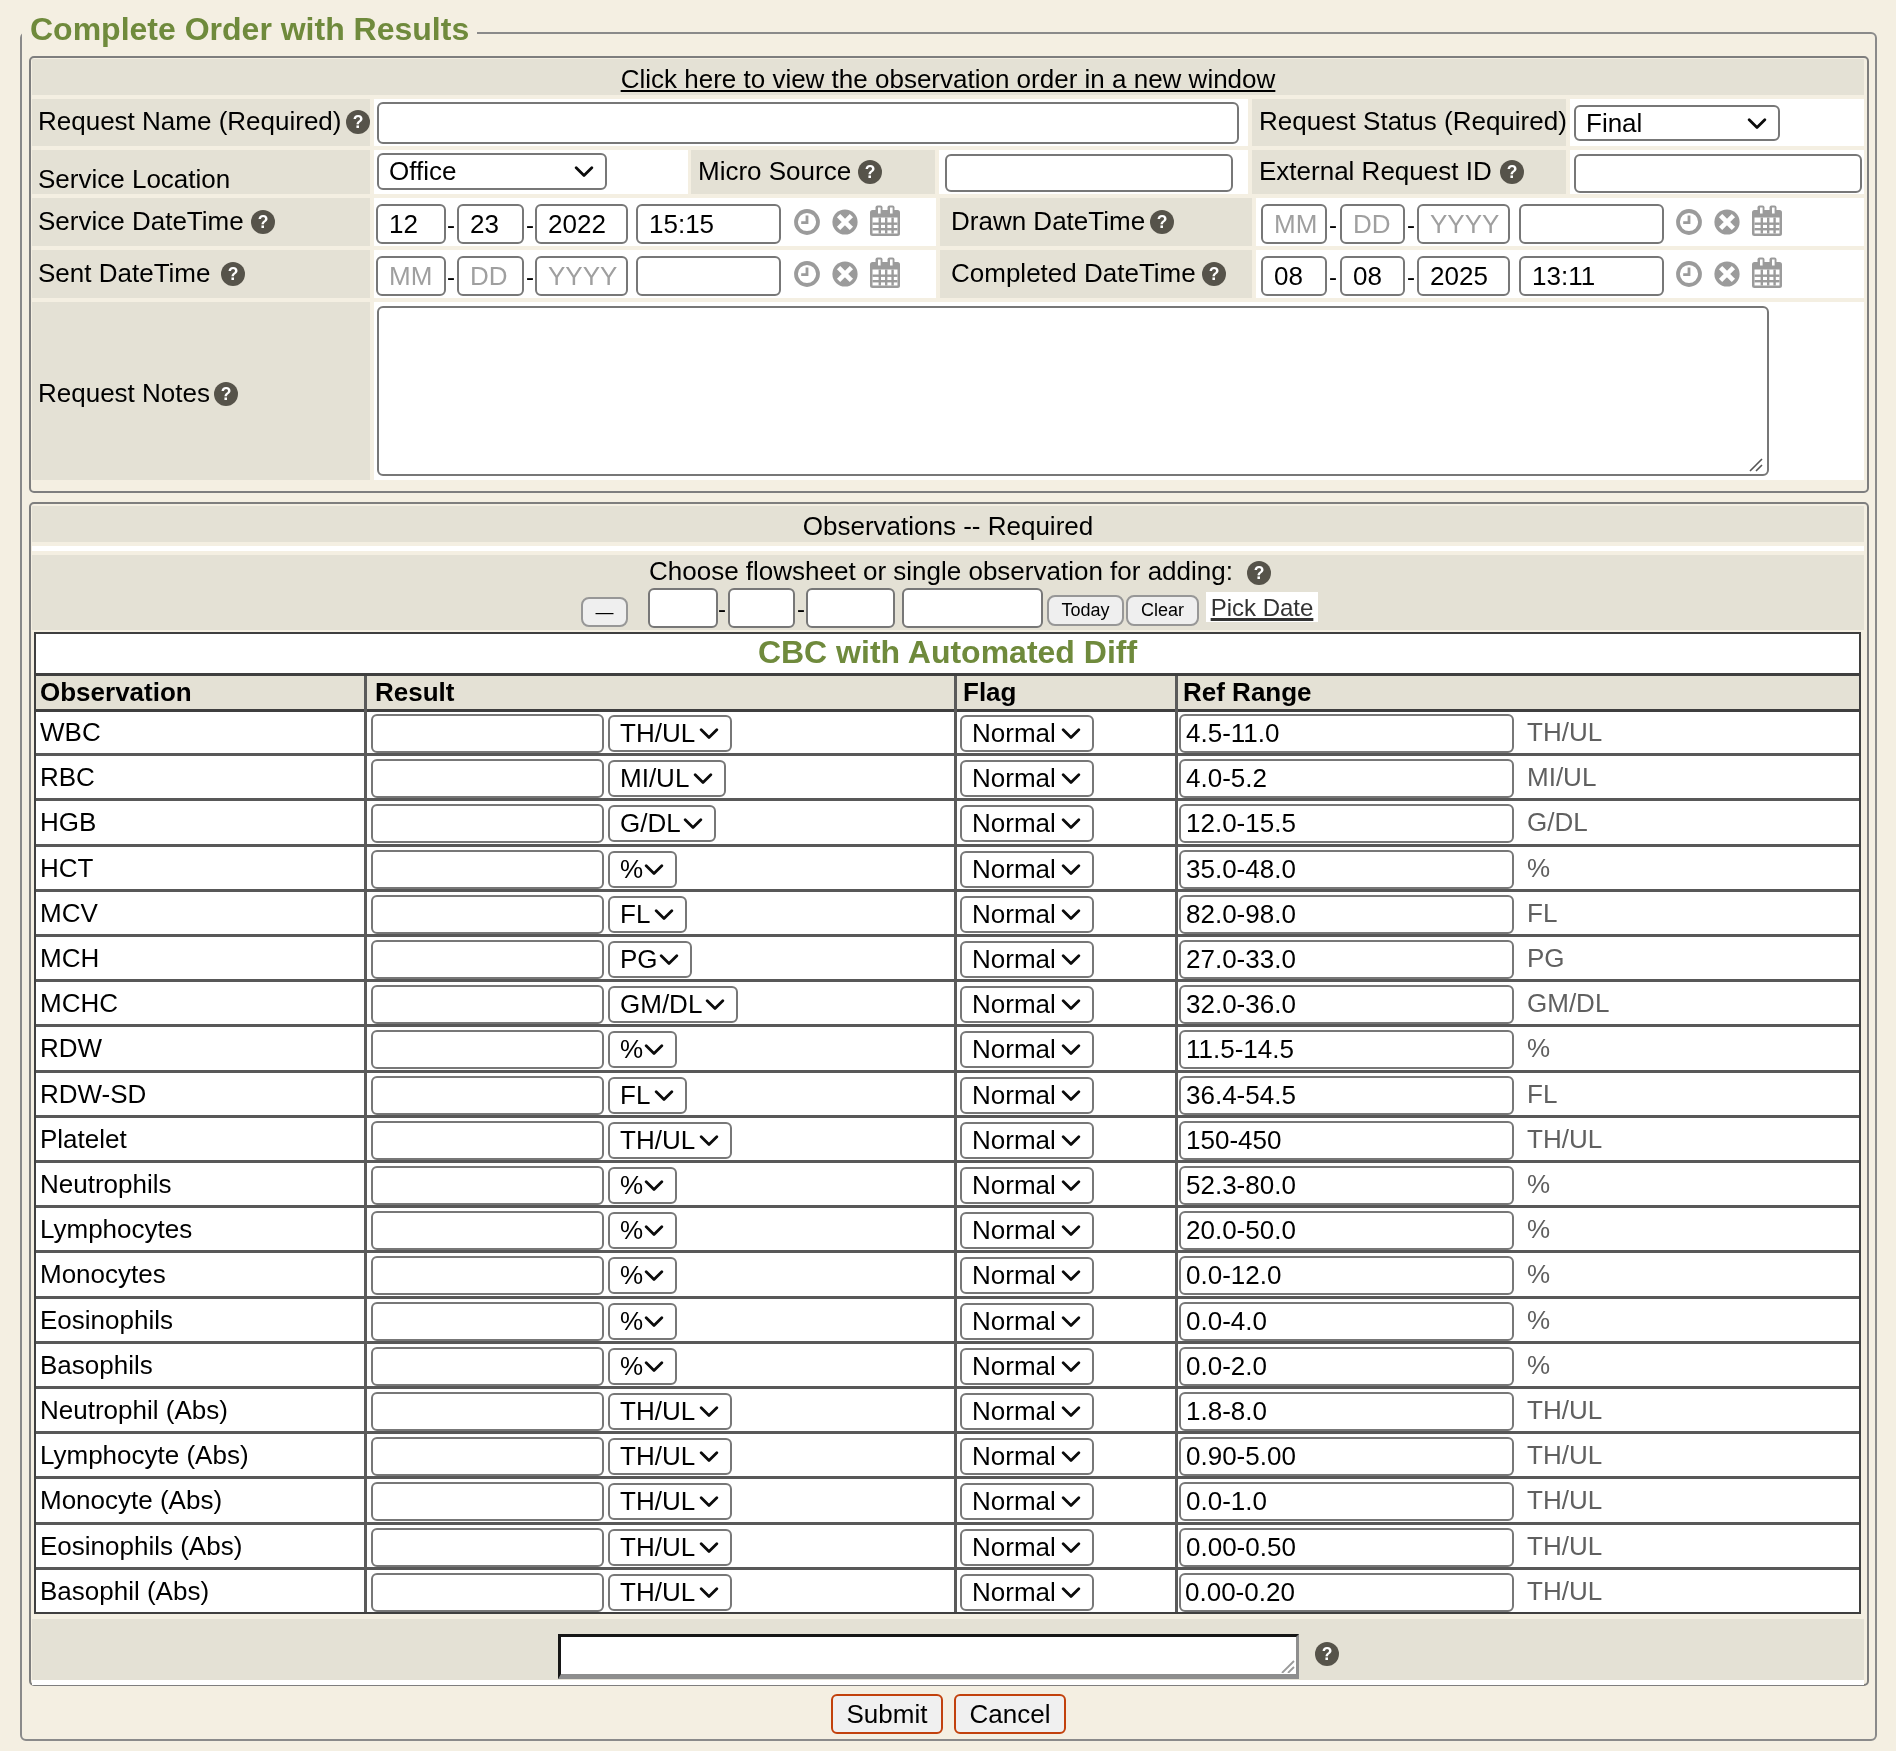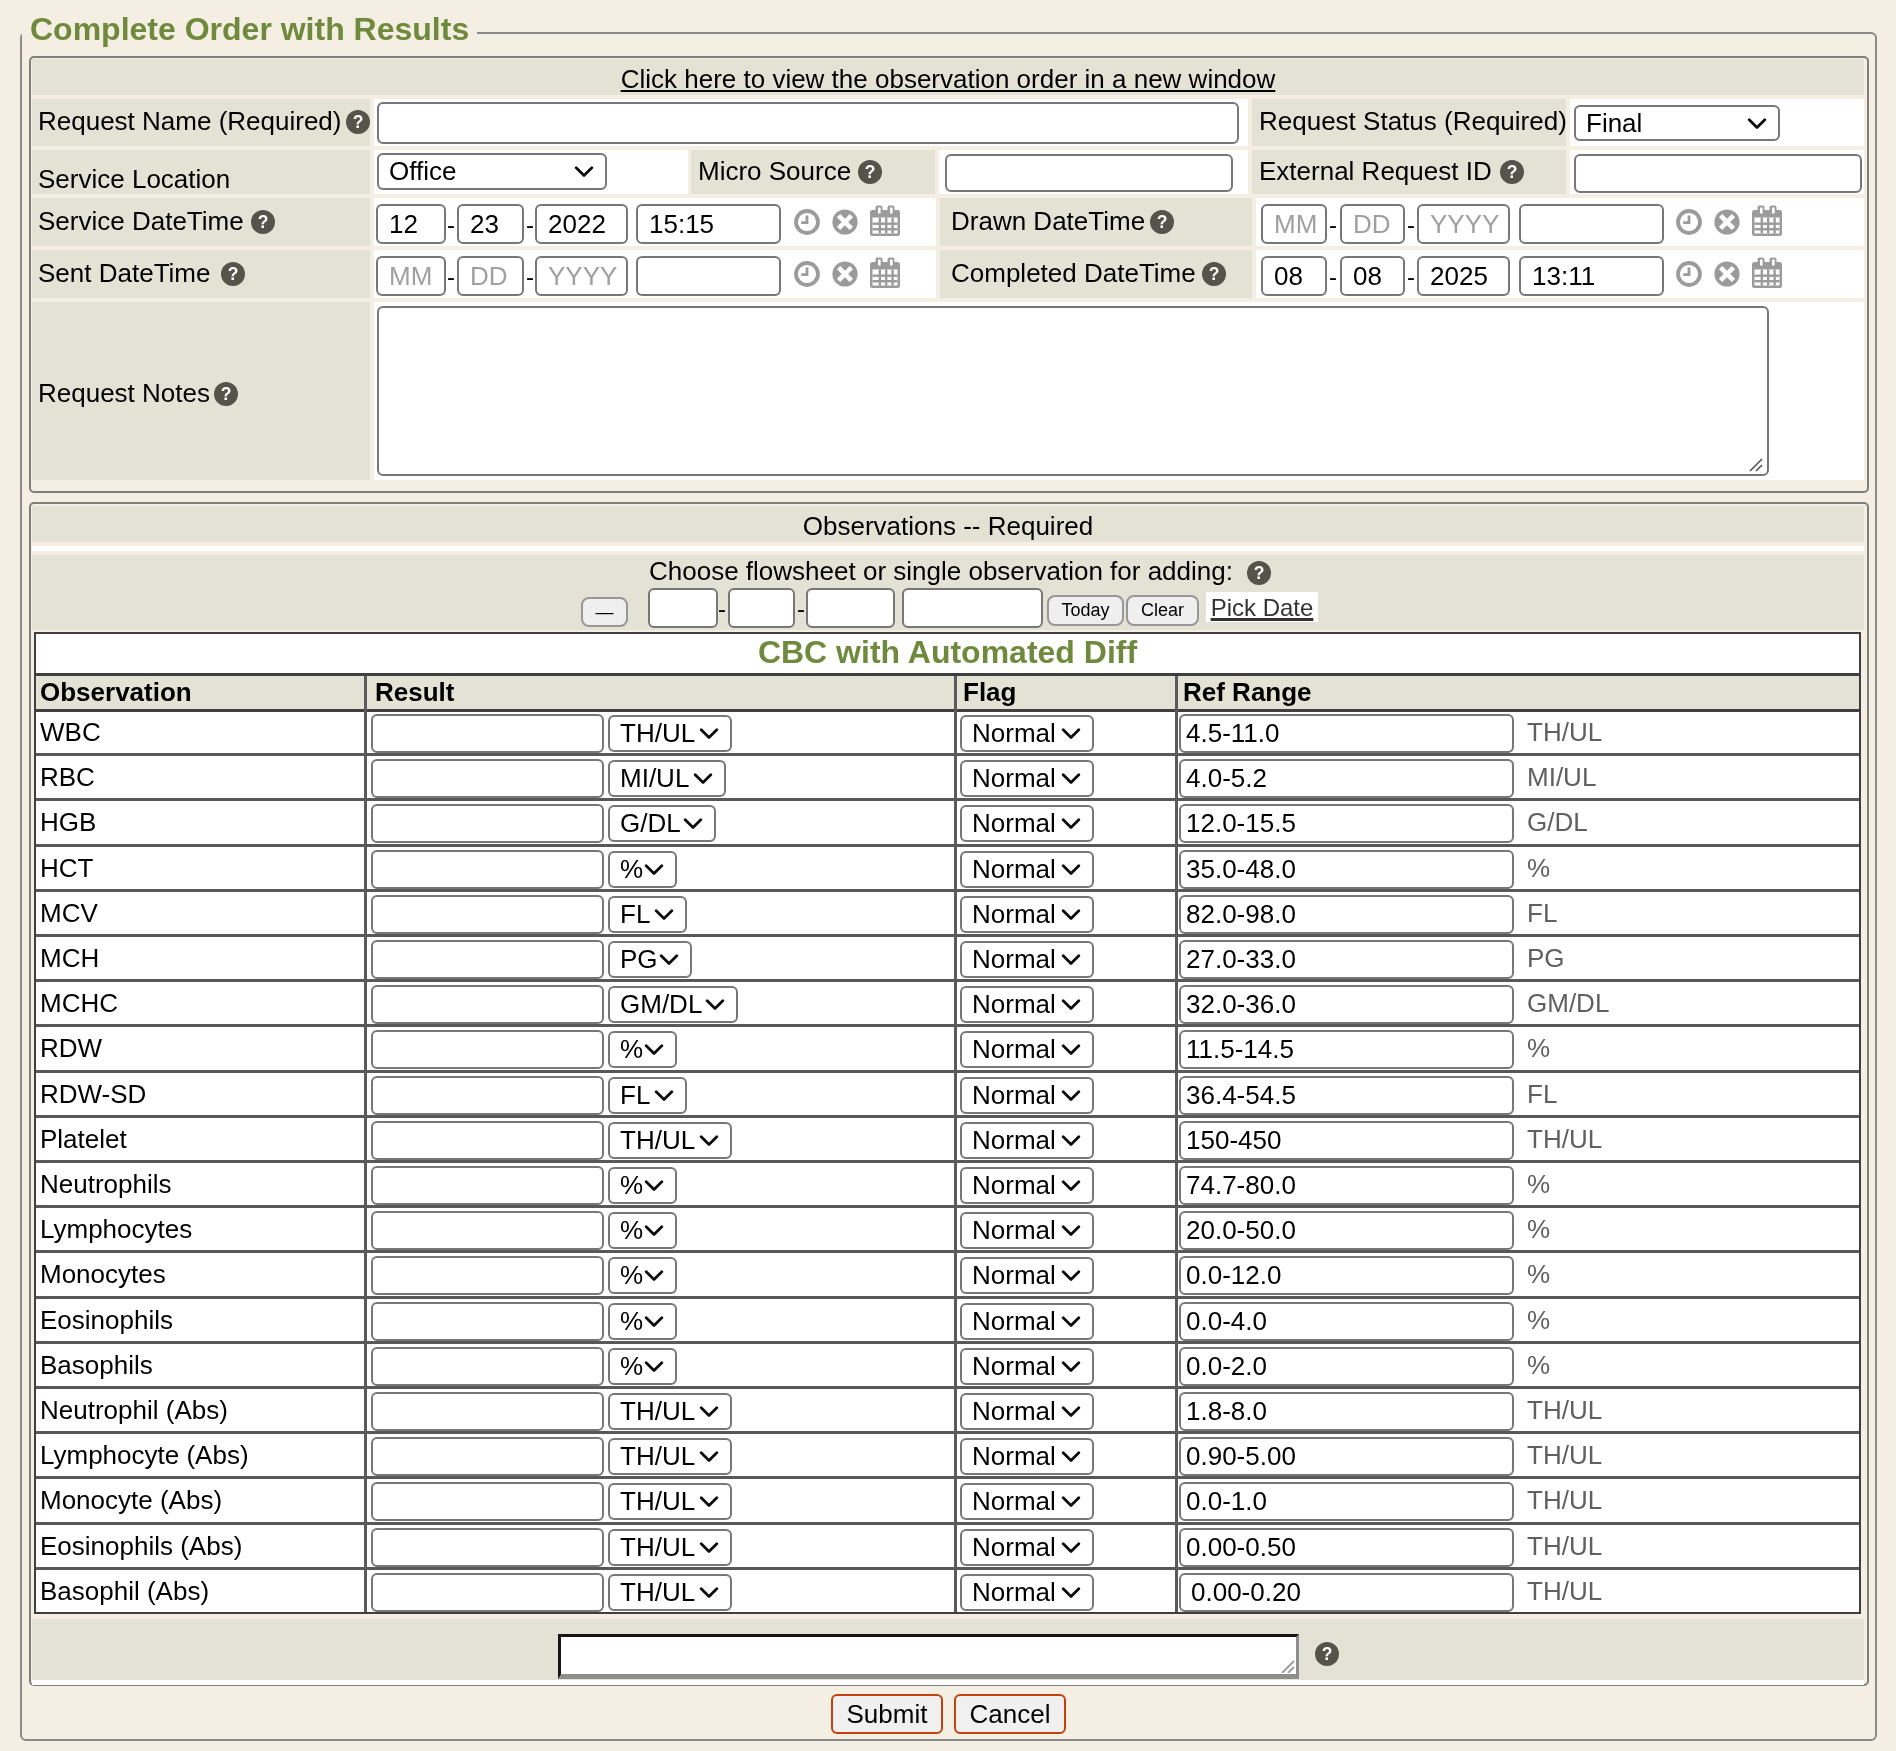--- a/index.html
+++ b/index.html
@@ -341,21 +341,21 @@
 <div class="abs lb" style="left:1527px;top:1126px;font-size:26px;color:#606060;">TH/UL</div>
 <div class="abs" style="left:36px;top:1160px;width:1823px;height:3px;background:#585858;"></div>
 <div class="abs lb" style="left:40px;top:1171px;font-size:26px;color:#000;">Neutrophils</div>
 <div class="abs ip" style="left:371px;top:1166px;width:233px;height:39px;line-height:35px;font-size:26px;color:#000;padding-left:11px;"></div>
 <div class="abs ip" style="left:608px;top:1167px;width:69px;height:37px;line-height:33px;font-size:26px;padding-left:10px;">%<svg class="abs" style="right:11px;top:11px;left:auto;" width="20" height="12" viewBox="0 0 20 12">
         <path d="M2.2 1.8 L10 9.4 L17.8 1.8" fill="none" stroke="#0b0b0b" stroke-width="2.8" stroke-linecap="round" stroke-linejoin="round"></path>
       </svg></div>
 <div class="abs ip" style="left:960px;top:1167px;width:134px;height:37px;line-height:33px;font-size:26px;padding-left:10px;">Normal<svg class="abs" style="right:11px;top:11px;left:auto;" width="20" height="12" viewBox="0 0 20 12">
         <path d="M2.2 1.8 L10 9.4 L17.8 1.8" fill="none" stroke="#0b0b0b" stroke-width="2.8" stroke-linecap="round" stroke-linejoin="round"></path>
       </svg></div>
-<div class="abs ip" style="left:1179px;top:1166px;width:335px;height:39px;line-height:35px;font-size:26px;color:#000;padding-left:5px;">74.7-80.0</div>
+<div class="abs ip" style="left:1179px;top:1166px;width:335px;height:39px;line-height:35px;font-size:26px;color:#000;padding-left:5px;">52.3-80.0</div>
 <div class="abs lb" style="left:1527px;top:1171px;font-size:26px;color:#606060;">%</div>
 <div class="abs" style="left:36px;top:1205px;width:1823px;height:3px;background:#585858;"></div>
 <div class="abs lb" style="left:40px;top:1216px;font-size:26px;color:#000;">Lymphocytes</div>
 <div class="abs ip" style="left:371px;top:1211px;width:233px;height:39px;line-height:35px;font-size:26px;color:#000;padding-left:11px;"></div>
 <div class="abs ip" style="left:608px;top:1212px;width:69px;height:37px;line-height:33px;font-size:26px;padding-left:10px;">%<svg class="abs" style="right:11px;top:11px;left:auto;" width="20" height="12" viewBox="0 0 20 12">
         <path d="M2.2 1.8 L10 9.4 L17.8 1.8" fill="none" stroke="#0b0b0b" stroke-width="2.8" stroke-linecap="round" stroke-linejoin="round"></path>
       </svg></div>
 <div class="abs ip" style="left:960px;top:1212px;width:134px;height:37px;line-height:33px;font-size:26px;padding-left:10px;">Normal<svg class="abs" style="right:11px;top:11px;left:auto;" width="20" height="12" viewBox="0 0 20 12">
         <path d="M2.2 1.8 L10 9.4 L17.8 1.8" fill="none" stroke="#0b0b0b" stroke-width="2.8" stroke-linecap="round" stroke-linejoin="round"></path>
       </svg></div>
@@ -440,21 +440,21 @@
 <div class="abs lb" style="left:1527px;top:1533px;font-size:26px;color:#606060;">TH/UL</div>
 <div class="abs" style="left:36px;top:1567px;width:1823px;height:3px;background:#585858;"></div>
 <div class="abs lb" style="left:40px;top:1578px;font-size:26px;color:#000;">Basophil (Abs)</div>
 <div class="abs ip" style="left:371px;top:1573px;width:233px;height:39px;line-height:35px;font-size:26px;color:#000;padding-left:11px;"></div>
 <div class="abs ip" style="left:608px;top:1574px;width:124px;height:37px;line-height:33px;font-size:26px;padding-left:10px;">TH/UL<svg class="abs" style="right:11px;top:11px;left:auto;" width="20" height="12" viewBox="0 0 20 12">
         <path d="M2.2 1.8 L10 9.4 L17.8 1.8" fill="none" stroke="#0b0b0b" stroke-width="2.8" stroke-linecap="round" stroke-linejoin="round"></path>
       </svg></div>
 <div class="abs ip" style="left:960px;top:1574px;width:134px;height:37px;line-height:33px;font-size:26px;padding-left:10px;">Normal<svg class="abs" style="right:11px;top:11px;left:auto;" width="20" height="12" viewBox="0 0 20 12">
         <path d="M2.2 1.8 L10 9.4 L17.8 1.8" fill="none" stroke="#0b0b0b" stroke-width="2.8" stroke-linecap="round" stroke-linejoin="round"></path>
       </svg></div>
-<div class="abs ip" style="left:1179px;top:1573px;width:335px;height:39px;line-height:35px;font-size:26px;color:#000;padding-left:10px;">0.00-0.20</div>
+<div class="abs ip" style="left:1179px;top:1573px;width:335px;height:39px;line-height:35px;font-size:26px;color:#000;padding-left:4px;">0.00-0.20</div>
 <div class="abs lb" style="left:1527px;top:1578px;font-size:26px;color:#606060;">TH/UL</div>
 <div class="abs" style="left:364px;top:676px;width:3px;height:936px;background:#5A5A5A;"></div>
 <div class="abs" style="left:954px;top:676px;width:3px;height:936px;background:#5A5A5A;"></div>
 <div class="abs" style="left:1175px;top:676px;width:3px;height:936px;background:#5A5A5A;"></div>
 <div class="abs" style="left:32px;top:1619px;width:1832px;height:61px;background:#E4E1D5;"></div>
 <div class="abs" style="left:32px;top:1680px;width:1832px;height:5px;background:#fff;"></div>
 <div class="abs" style="left:558px;top:1634px;width:741px;height:45px;background:#fff;border-style:solid;border-width:3px 3px 5px 3px;border-color:#161616 #8E8E8E #8E8E8E #161616;"></div>
 <svg class="abs" style="left:1281px;top:1660px" width="14" height="13" viewBox="0 0 14 13">
       <path d="M13 1 L1 13 M13 7 L7 13" stroke="#9a9a9a" stroke-width="1.8"></path>
     </svg>

